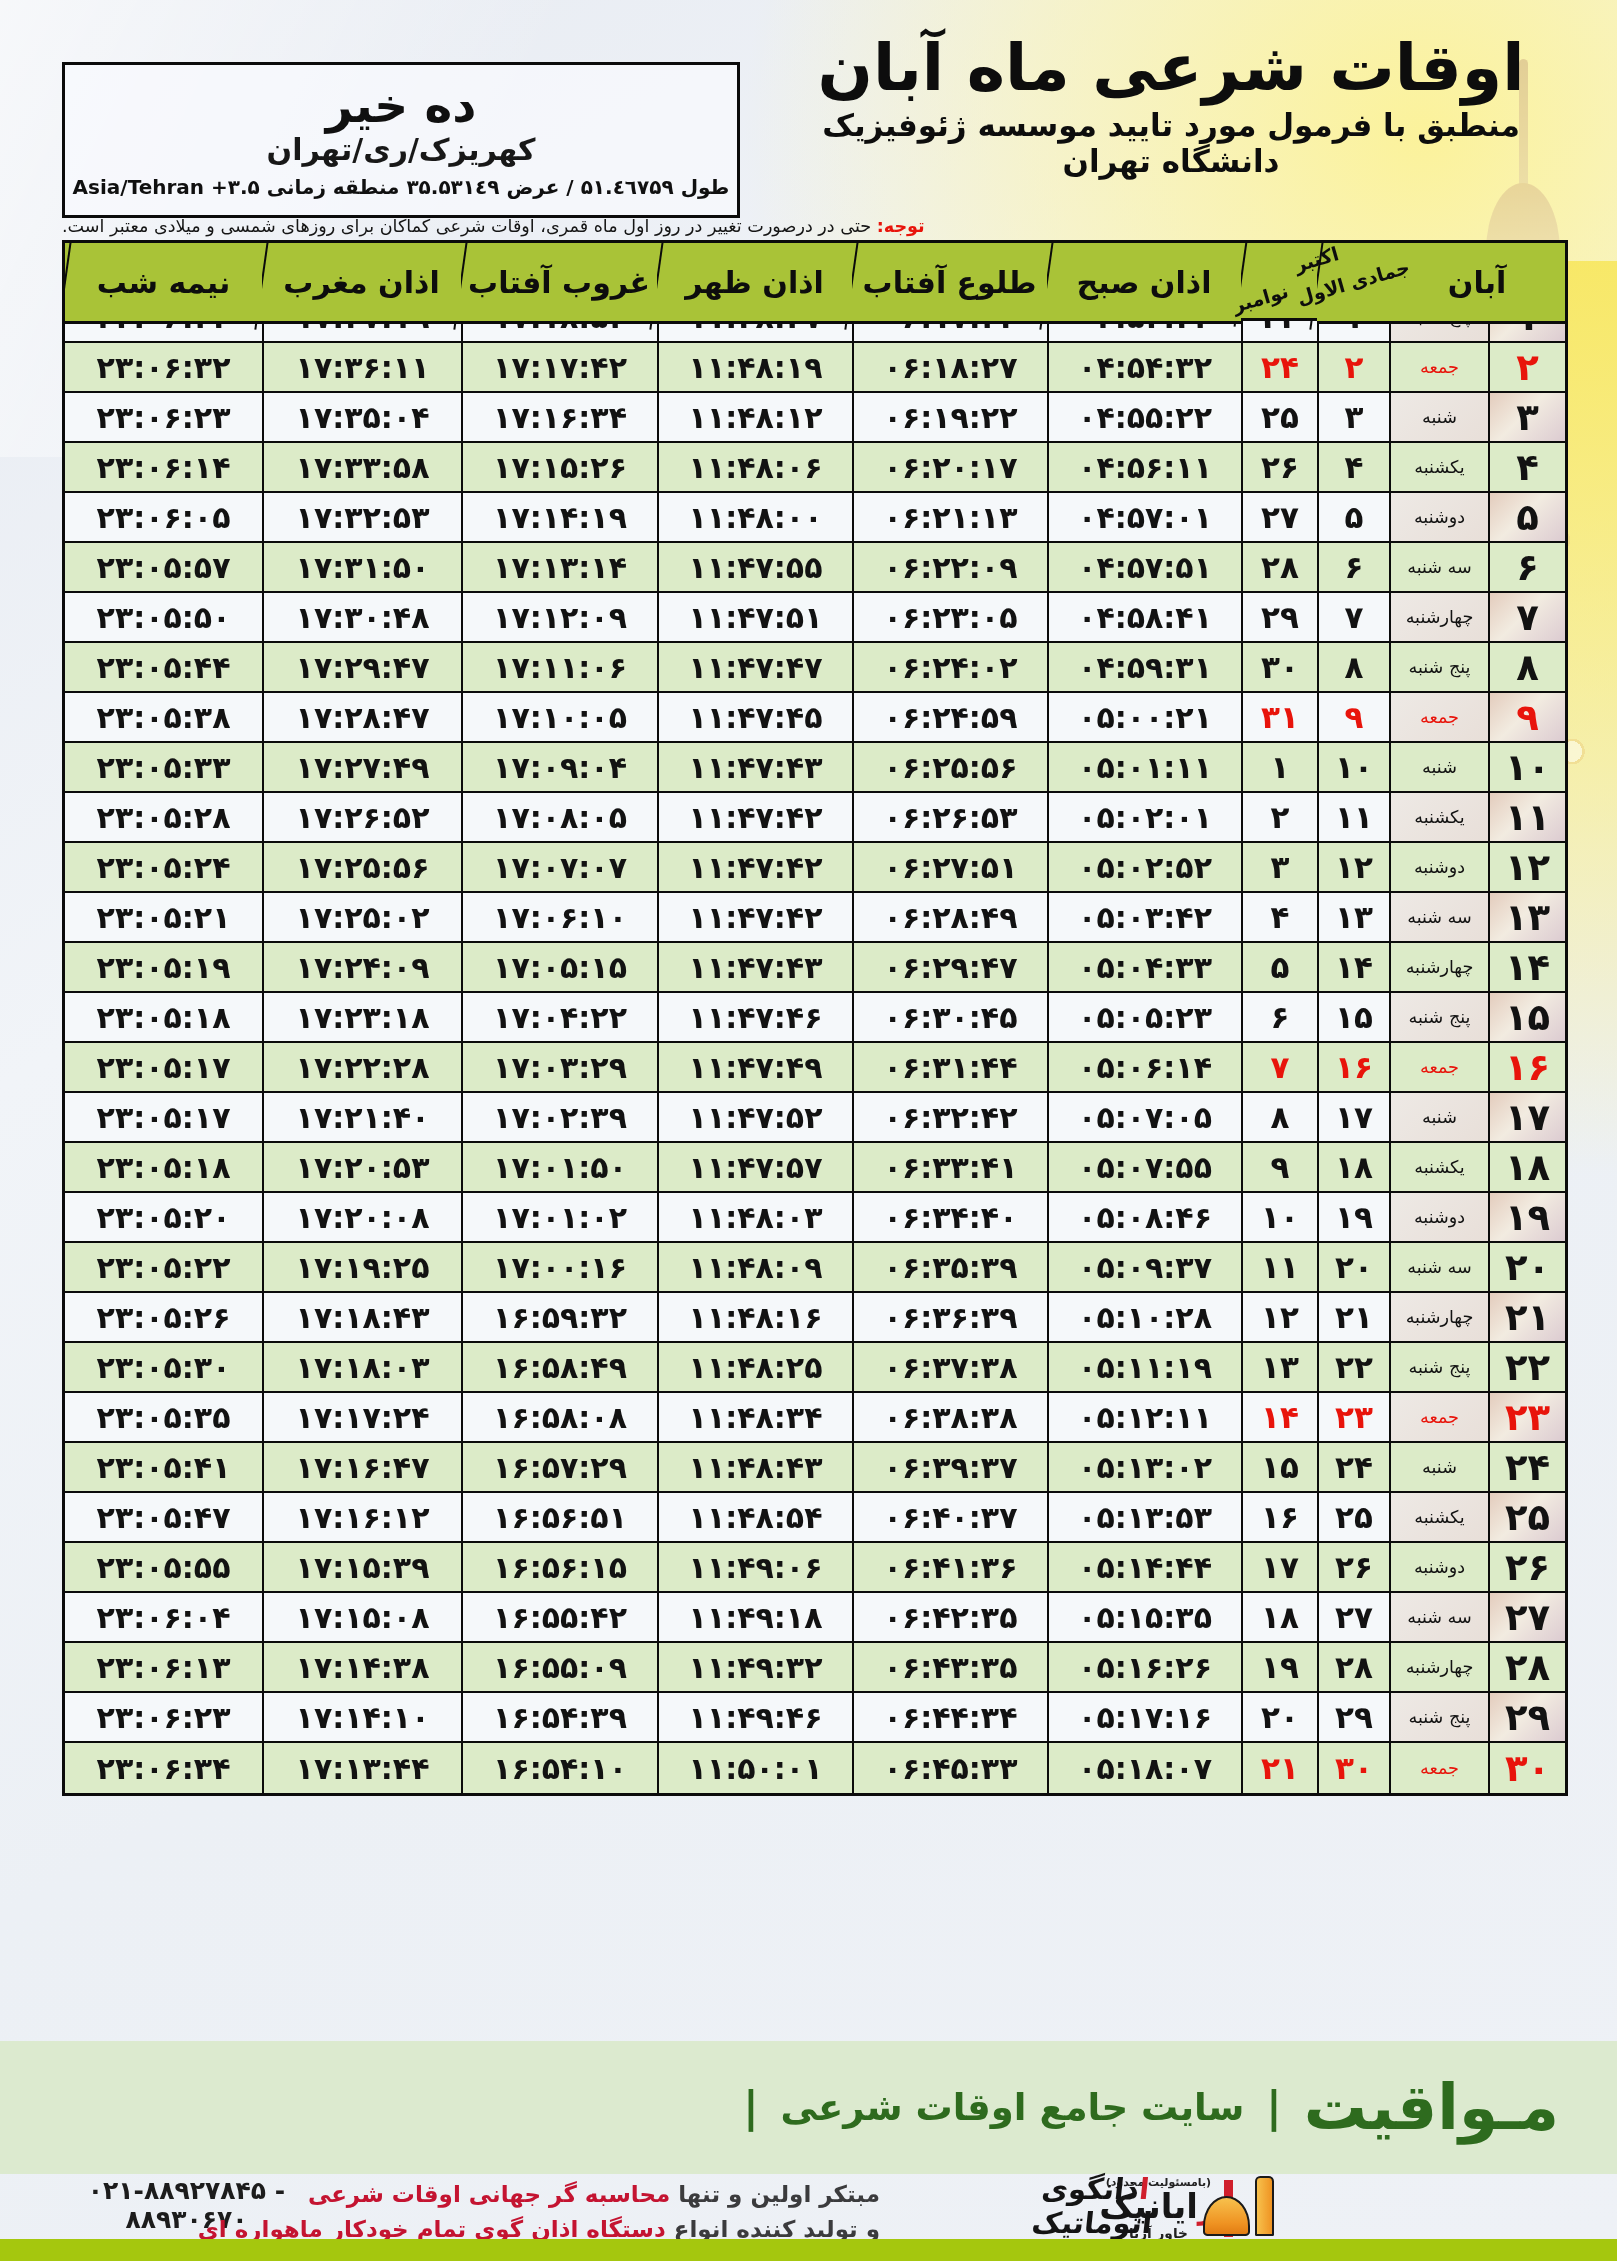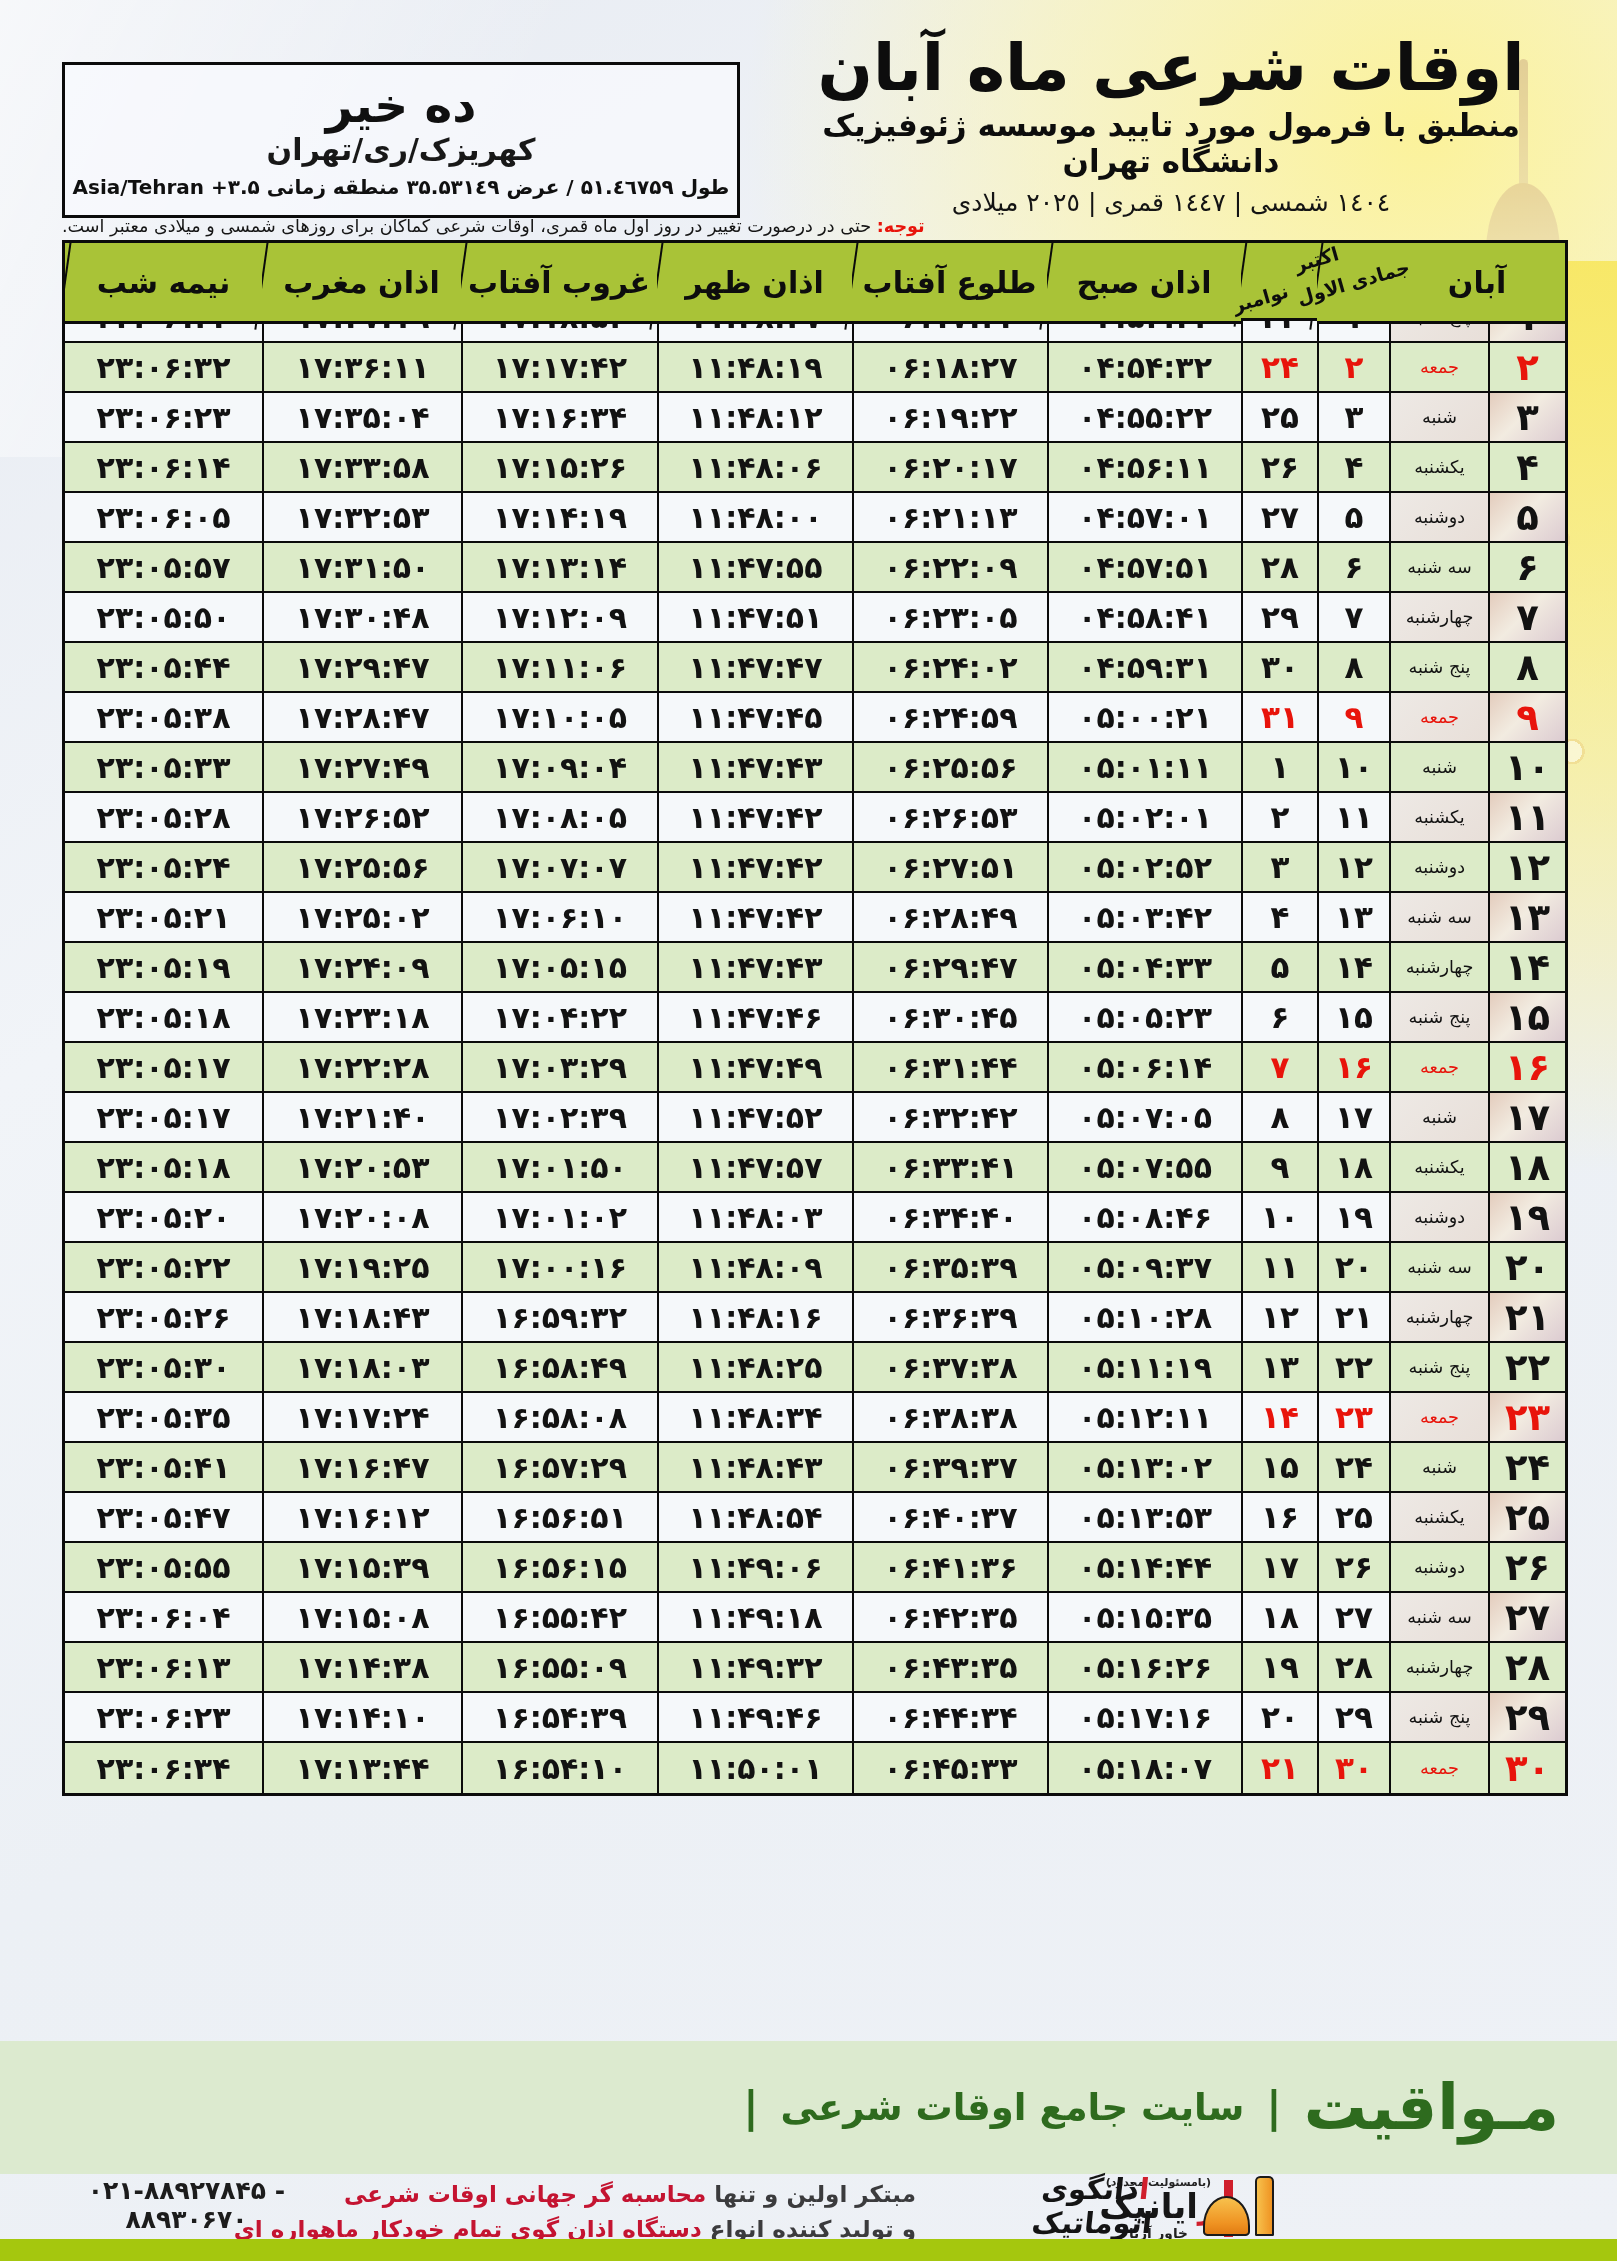--- a/index.html
+++ b/index.html
@@ -79,21 +79,21 @@
   .mv-sep{font-size:42px;font-weight:bold;color:#2e6b1e;}
   .mv-tag1{font-size:37px;font-weight:bold;color:#2e6b1e;}
   .mv-tag2{font-size:22px;font-weight:bold;color:#2e6b1e;}
   .mv-domain{font-size:60px;font-weight:bold;color:#2e6b1e;margin-right:auto;direction:ltr;letter-spacing:1.3px;}
 
   
   .foot{position:absolute;left:0;top:2176px;width:1314px;height:63px;}
   .f-contact{position:absolute;left:46px;top:0;width:281px;text-align:center;}
   .f-phones{font-size:25px;font-weight:bold;color:#1c1c1c;direction:ltr;}
   .f-web{font-size:34px;font-weight:bold;color:#222;font-family:"DejaVu Serif",serif;letter-spacing:1.3px;}
-  .f-center{position:absolute;left:420px;top:1.3px;width:496px;text-align:left;direction:rtl;line-height:1.5;}
+  .f-center{position:absolute;left:384px;top:1.3px;width:496px;text-align:left;direction:rtl;line-height:1.5;}
   .f-line{font-size:23px;font-weight:bold;color:#3b3b3d;white-space:nowrap;}
   .f-line .crimson{color:#c41431;}
   .rayanik{position:absolute;left:1018px;top:0;width:215px;direction:rtl;display:flex;align-items:center;gap:6.5px;}
   .ry-bar{width:9px;height:57px;background:#d01f2c;}
   .ry-col{text-align:center;}
   .ry-note{font-size:11px;font-weight:bold;color:#222;}
   .ry-name{font-size:34px;font-weight:bold;color:#161616;line-height:1.05;}
   .ry-name .red{color:#d01f2c;}
   .ry-sub{font-size:13.7px;font-weight:bold;color:#222;}
   .azangoo{position:absolute;right:46px;top:-3.9px;width:274px;display:flex;flex-direction:row-reverse;align-items:center;gap:9px;}
@@ -127,21 +127,20 @@
 
   <div class="loc-box">
     <div class="loc-title">ده خیر</div>
     <div class="loc-sub">کهریزک/ری/تهران</div>
     <div class="loc-coords">طول ۵۱.٤٦۷۵۹ / عرض ۳۵.۵۳۱٤۹ منطقه زمانی ۳.۵+ Asia/Tehran</div>
   </div>
 
   <div class="title-block">
     <div class="main-title">اوقات شرعی ماه آبان</div>
     <div class="main-sub">منطبق با فرمول مورد تایید موسسه ژئوفیزیک دانشگاه تهران</div>
-    <div class="main-years">١٤٠٤ شمسی | ١٤٤٧ قمری | ٢٠٢٥ میلادی</div>
   </div>
 
   <div class="notice"><span class="red">توجه:</span><span> حتی در درصورت تغییر در روز اول ماه قمری، اوقات شرعی کماکان برای روزهای شمسی و میلادی معتبر است.</span></div>
 
   <div class="tbl" id="tgrid">
     <div class="h span2">
         <span class="h-label">آبان</span>
       </div>
     <div class="h">
         <span class="h-rot">جمادی الاول</span>

